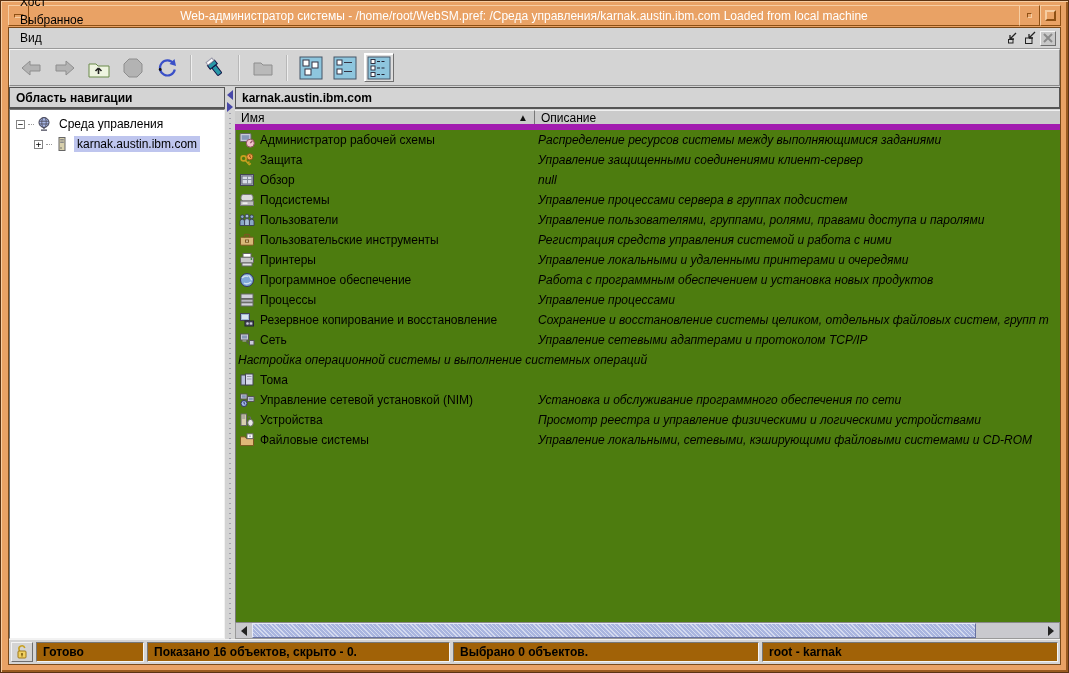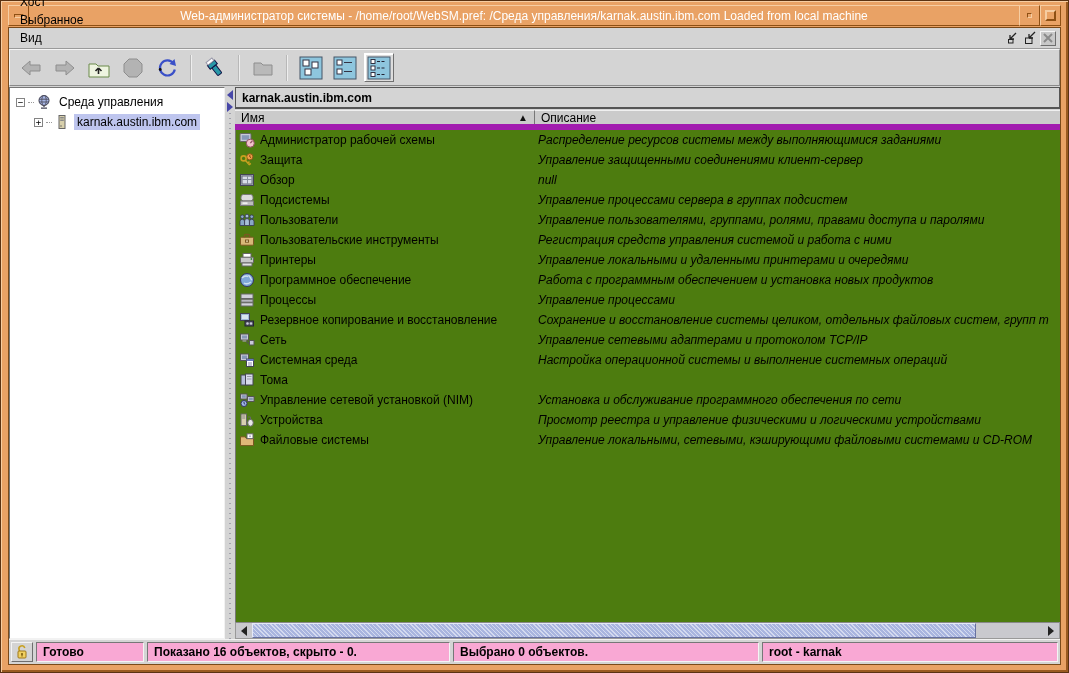--- a/index.html
+++ b/index.html
@@ -73,21 +73,21 @@
   .hs-tri-l{width:0;height:0;border-top:5px solid transparent;border-bottom:5px solid transparent;border-right:6px solid #222;}
   .hs-tri-r{width:0;height:0;border-top:5px solid transparent;border-bottom:5px solid transparent;border-left:6px solid #222;}
   .hs-thumb{width:88%;background:#A9B5DF;border:1px solid;border-color:#E4E9F8 #6670A0 #6670A0 #E4E9F8;
             background-image:repeating-linear-gradient(45deg, rgba(255,255,255,.5) 0 1px, transparent 1px 3px);cursor:default;}
   .hs-track{flex:1;}
   
   .statusbar{height:25px;flex:0 0 25px;display:flex;align-items:stretch;gap:3px;padding:2px 2px;background:#D4D4D4;border-top:1px solid #f2f2f2;}
   .lock-btn{width:22px;flex:0 0 22px;display:flex;align-items:center;justify-content:center;
             border:1px solid;border-color:#f4f4f4 #6e6e6e #6e6e6e #f4f4f4;background:#D4D4D4;}
   .status-seg{display:flex;align-items:center;padding:0 6px;font-weight:bold;white-space:nowrap;overflow:hidden;
-              border:1px solid;border-color:#777 #f4f4f4 #f4f4f4 #777;background:#f9a8d4;}
+              border:1px solid;border-color:#777 #f4f4f4 #f4f4f4 #777;background:#a16207;}
   .seg-0{width:108px;flex:0 0 108px;}
   .seg-1{width:303px;flex:0 0 303px;}
   .seg-2{width:306px;flex:0 0 306px;}
   .seg-3{flex:1;}
   .ic{display:inline-flex;width:16px;height:16px;align-items:center;justify-content:center;}
   .ic svg{display:block;}
 </style>
 </head>
 <body>
 
@@ -234,20 +234,21 @@
               </g>
               <path d="M10 5.5 h9 M10 12 h9 M10 18.5 h9" stroke="#223" stroke-dasharray="3 1.5"></path>
             </svg>
           </span>
         </div>
       </div>
 
     <div class="main">
 
       <div class="panel nav-panel">
+        <div class="panel-header">Область навигации</div>
         <div class="panel-body">
           <div class="tree" id="tree">
               <div class="tree-row">
                 <span class="toggle">−</span>
                 <span class="tree-dash"></span>
                 <span class="ic">
                   <svg width="16" height="16" viewBox="0 0 16 16">
                     <circle cx="8" cy="6.5" r="5" fill="#a8b8e8" stroke="#334"></circle>
                     <ellipse cx="8" cy="6.5" rx="2.2" ry="5" fill="none" stroke="#556"></ellipse>
                     <path d="M3.3 5.2 h9.4 M3.3 8 h9.4" stroke="#556" fill="none"></path>
@@ -438,32 +439,20 @@
                     <rect x="3.5" y="8.2" width="4" height="1.5" fill="#999"></rect>
                     <rect x="10.5" y="8.5" width="4.5" height="4.5" fill="#c9c9d9" stroke="#555"></rect>
                     <path d="M8 11 h2.5 M8 11 v-2.5" stroke="#555" fill="none"></path>
                   </svg>
                 </span>
                 <span>Сеть</span>
               </div>
               <div class="cell-desc">Управление сетевыми адаптерами и протоколом TCP/IP</div>
             </div>
             <div class="trow">
-              <div class="cell-name">
-                <span class="ic">
-                  <svg width="16" height="16" viewBox="0 0 16 16">
-                    <rect x="1.5" y="2" width="8" height="6.5" fill="#c9c9d9" stroke="#555"></rect>
-                    <rect x="3" y="3.5" width="5" height="3.5" fill="#8898b8"></rect>
-                    <rect x="7.5" y="7" width="7" height="7.5" fill="#fff" stroke="#445"></rect>
-                    <rect x="7.5" y="7" width="7" height="2" fill="#6677bb"></rect>
-                    <path d="M9 11 h4 M9 13 h4" stroke="#88a"></path>
-                  </svg>
-                </span>
-                <span>Системная среда</span>
-              </div>
               <div class="cell-desc">Настройка операционной системы и выполнение системных операций</div>
             </div>
             <div class="trow">
               <div class="cell-name">
                 <span class="ic">
                   <svg width="16" height="16" viewBox="0 0 16 16">
                     <rect x="2" y="3" width="7" height="10" fill="#b8c0dc" stroke="#445"></rect>
                     <rect x="6.5" y="2" width="7.5" height="11" fill="#d8dcea" stroke="#445"></rect>
                     <path d="M8 4.5 h4.5 M8 7 h4.5" stroke="#99a"></path>
                   </svg>

